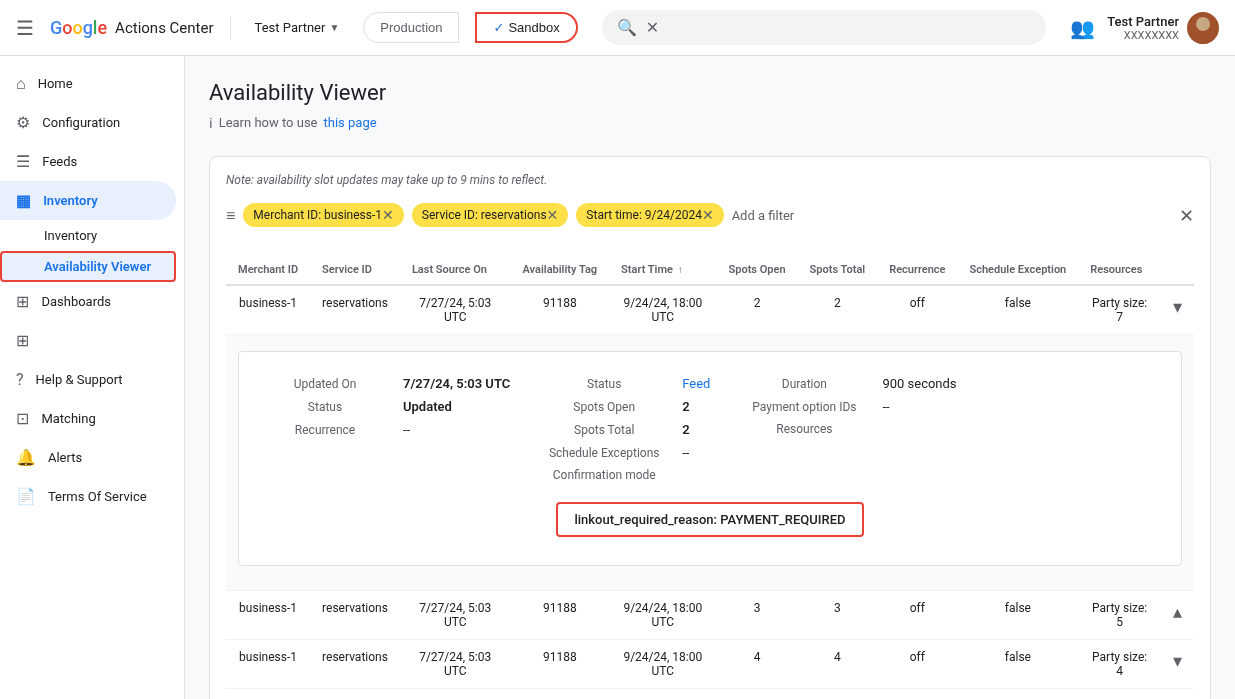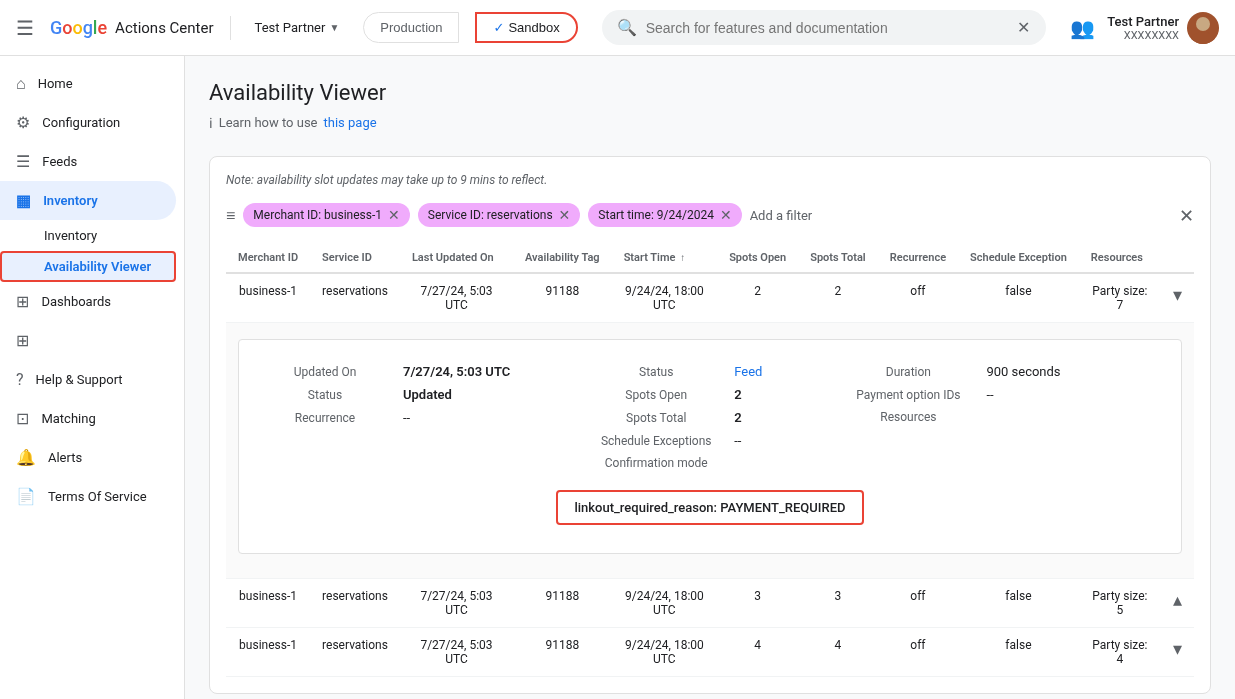--- a/index.html
+++ b/index.html
@@ -57,37 +57,37 @@
     .page-subtitle a { color: #1a73e8; text-decoration: none; }
     .info-icon { font-size: 14px; color: #5f6368; }
 
     
     .card { background: #fff; border-radius: 8px; border: 1px solid #e0e0e0; padding: 16px; }
     .card-note { font-size: 12px; color: #5f6368; margin-bottom: 16px; font-style: italic; }
 
     
     .filter-bar { display: flex; align-items: center; gap: 8px; margin-bottom: 16px; flex-wrap: wrap; }
     .filter-icon { font-size: 16px; color: #5f6368; cursor: pointer; }
-    .filter-chip { display: flex; align-items: center; gap: 6px; background: #f0abfc; border-radius: 16px; padding: 4px 10px; font-size: 12px; color: #202124; }
+    .filter-chip { display: flex; align-items: center; background: #fde047; border-radius: 16px; padding: 4px 10px; font-size: 12px; color: #202124; }
     .filter-chip .remove { cursor: pointer; color: #5f6368; font-size: 14px; }
     .add-filter { font-size: 13px; color: #5f6368; cursor: pointer; }
     .filter-close { margin-left: auto; cursor: pointer; color: #5f6368; font-size: 18px; }
 
     
     .table-container { overflow-x: auto; }
-    table { width: 100%; border-collapse: collapse; font-size: 12px; }
+    table { width: 100%; border-collapse: collapse; font-size: 12px; margin-top: 12px; }
     thead tr { border-bottom: 2px solid #e0e0e0; }
     th { padding: 8px 12px; text-align: left; font-weight: 600; color: #5f6368; font-size: 11px; white-space: nowrap; }
     th .sort-arrow { font-size: 10px; margin-left: 2px; }
     td { padding: 10px 12px; border-bottom: 1px solid #f1f3f4; vertical-align: top; color: #202124; font-size: 12px; text-align: center; }
     .expand-btn { cursor: pointer; color: #5f6368; font-size: 18px; text-align: right; }
 
     
     .expanded-detail { padding: 16px; background: #fff; border: 1px solid #e0e0e0; border-radius: 4px; margin: 0 0 8px 0; }
-    .detail-section { display: flex; gap: 76px; padding: 8px 0; }
+    .detail-section { display: flex; gap: 24px; padding: 8px 0; }
     .detail-block { display: flex; flex-direction: column; gap: 8px; }
     .detail-pair { display: flex; gap: 8px; align-items: baseline; }
     .detail-pair .lbl { font-size: 12px; color: #5f6368; min-width: 140px; }
     .detail-pair .val { font-size: 13px; color: #202124; }
     .detail-pair .val.bold { font-weight: 600; }
     .detail-pair .val.link { color: #1a73e8; }
 
     
     .tag-box { border: 2px solid #ea4335; border-radius: 4px; padding: 8px 16px; margin: 12px 0; font-size: 13px; font-weight: 500; color: #202124; display: inline-block; }
 
@@ -113,21 +113,20 @@
   </div>
   <div class="env-buttons">
     <button class="env-btn">Production</button>
     <button class="env-btn active">
       <span class="check">✓</span>
       <span>Sandbox</span>
     </button>
   </div>
   <div class="search-bar">
     <span class="search-icon">🔍</span>
-    <input type="text" placeholder="Search for features and documentation" style="">
     <span class="clear-icon">✕</span>
   </div>
   <div class="topnav-right">
     <span class="people-icon">👥</span>
     <div class="user-info">
       <div class="user-name">
         <div class="user-name-main">Test Partner</div>
         <div class="user-name-sub">XXXXXXXX</div>
       </div>
       <div class="avatar">
@@ -218,21 +217,21 @@
         <span class="add-filter">Add a filter</span>
         <span class="filter-close">✕</span>
       </div>
 
       <div class="table-container">
         <table>
           <thead>
             <tr>
               <th><span>Merchant ID</span></th>
               <th><span>Service ID</span></th>
-              <th><span>Last Updated On</span></th>
+              <th><span>Last Source On</span></th>
               <th><span>Availability Tag</span></th>
               <th style="cursor:pointer;"><span>Start Time</span> <span class="sort-arrow">↑</span></th>
               <th><span>Spots Open</span></th>
               <th><span>Spots Total</span></th>
               <th><span>Recurrence</span></th>
               <th><span>Schedule Exception</span></th>
               <th><span>Resources</span></th>
               <th></th>
             </tr>
           </thead>

